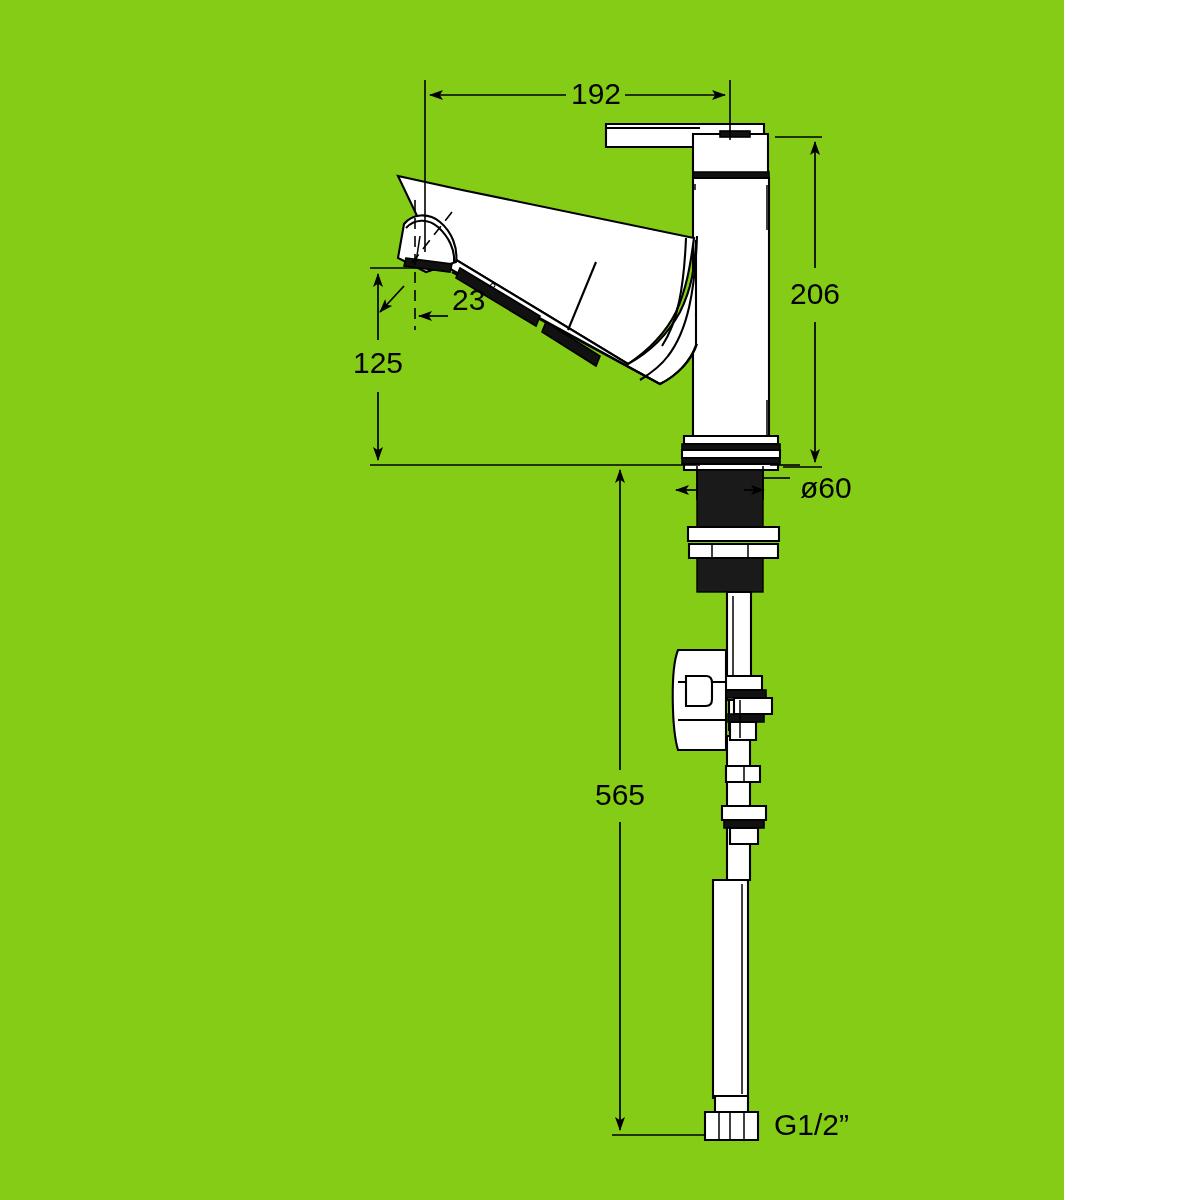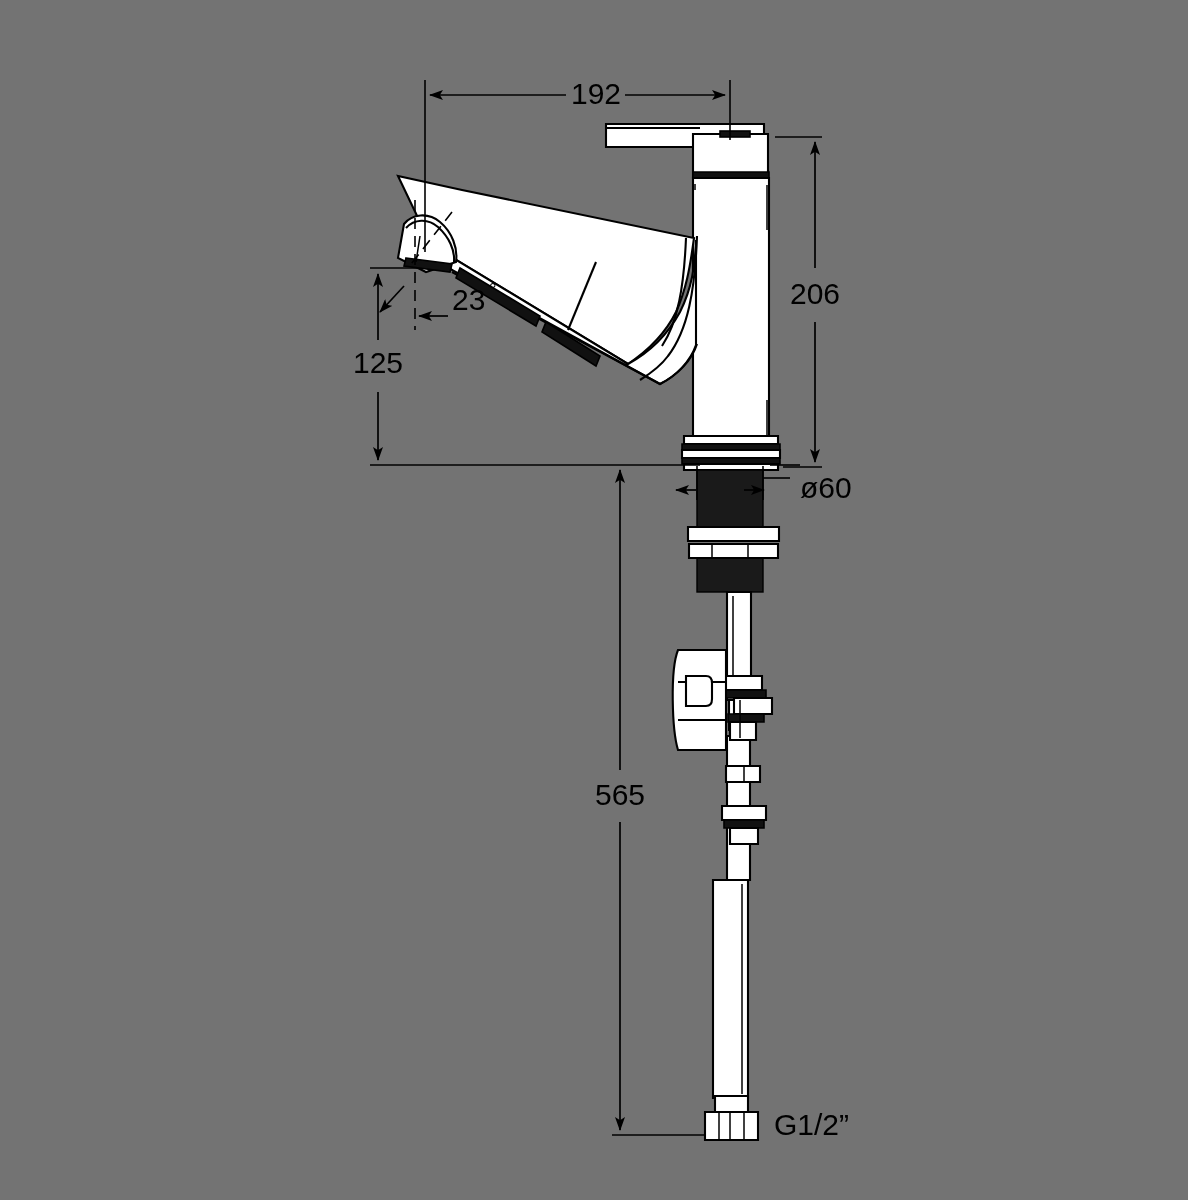--- a/index.html
+++ b/index.html
@@ -9,23 +9,23 @@
     background: #ffffff;
   }
   body {
     width: 1200px;
     height: 1200px;
     overflow: hidden;
     font-family: "Liberation Sans", sans-serif;
   }
   #drawing-root {
     position: relative;
-    width: 1188px;
+    width: 1064px;
     height: 1200px;
-    background: #737373;
+    background: #84cc16;
   }
   svg.cad {
     position: absolute;
     top: 0;
     left: 0;
     width: 1200px;
     height: 1200px;
     display: block;
   }
   .dim-text {

